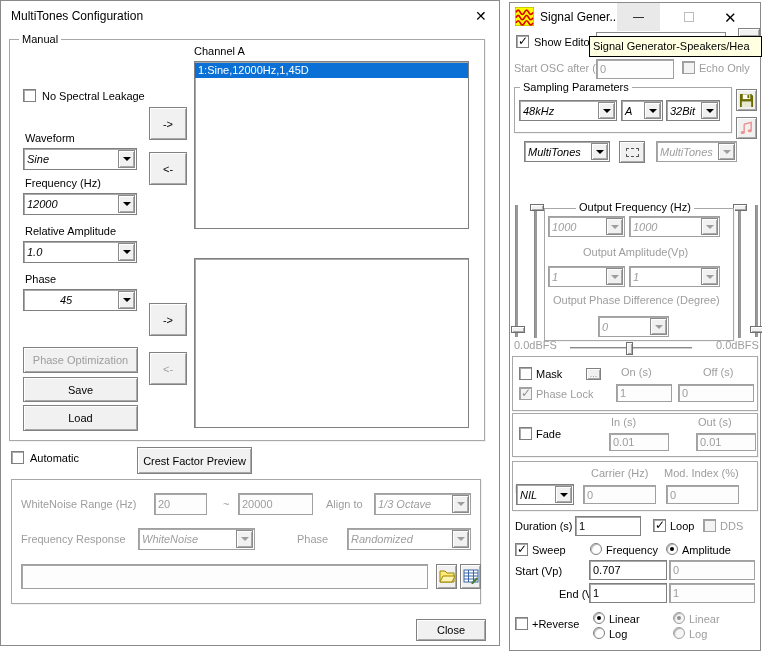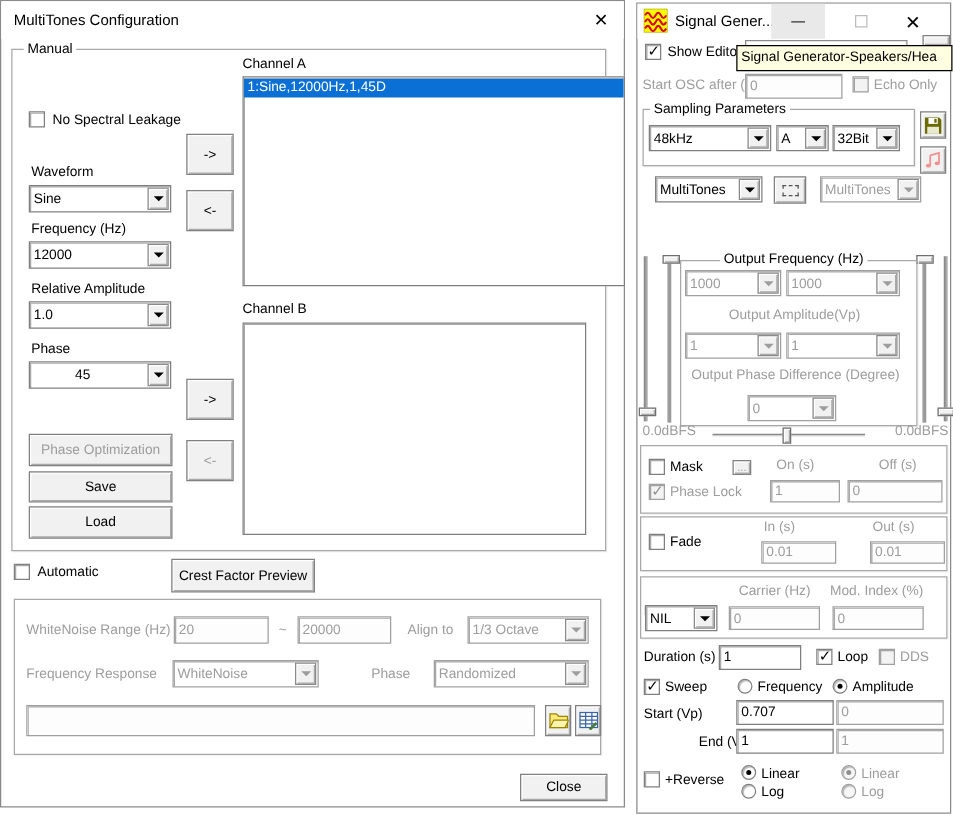--- a/index.html
+++ b/index.html
@@ -16,21 +16,21 @@
     display:flex; align-items:center; justify-content:center; white-space:nowrap; }
   .btn3d.disabled { color:#9d9d9d; }
   
   .edit { position:absolute; background:#fff; border:1px solid #7f7f7f;
     box-shadow: inset 1px 1px 0 rgba(64,64,64,.45);
     display:flex; align-items:center; padding-left:3px; white-space:nowrap; overflow:hidden; }
   .edit.disabled { color:#9d9d9d; background:#fdfdfd; border-color:#a0a0a0; }
   
   .combo { position:absolute; background:#fff; border:1px solid #7f7f7f;
     box-shadow: inset 1px 1px 0 rgba(64,64,64,.45);
-    display:flex; align-items:center; padding-left:3px; white-space:nowrap; overflow:hidden; }
+    display:flex; align-items:center; padding-left:3px; white-space:nowrap; overflow:hidden;font-style:italic; }
   .combo .cbtn { position:absolute; right:1px; top:1px; bottom:1px; width:17px;
     background:#f1f1f1; border:1px solid #8a8a8a;
     box-shadow: inset 1px 1px 0 #fff, inset -1px -1px 0 #a9a9a9;
     display:flex; align-items:center; justify-content:center; }
   .arr { width:0; height:0; border:4px solid transparent; border-top:4px solid #000; margin-top:4px; }
   .combo.disabled { color:#9d9d9d; border-color:#a0a0a0; }
   .combo.disabled .arr { border-top-color:#9d9d9d; }
   
   .groupbox { position:absolute; border:1px solid #a8a8a8; box-shadow:1px 1px 0 #f3f3f3; }
   .glabel { position:absolute; background:#fff; padding:0 3px; white-space:nowrap; line-height:13px; }
@@ -115,41 +115,40 @@
     <span>45</span>
     <span class="cbtn">
         <span class="arr"></span>
       </span>
   </div>
 
   <div class="btn3d" style="left:148px;top:106px;width:38px;height:33px;">-&gt;</div>
   <div class="btn3d" style="left:148px;top:151px;width:38px;height:33px;">&lt;-</div>
 
   <div class="lbl ctr" style="left:193px;top:44px;width:275px;">Channel A</div>
-  <div class="listbox" style="left:193px;top:60px;width:306px;height:168px;">
+  <div class="listbox" style="left:193px;top:60px;width:275px;height:168px;">
       <div class="lb-item selected">1:Sine,12000Hz,1,45D</div>
     </div>
 
-  <div class="lbl ctr" style="left:193px;top:240px;width:275px;">Channel B</div>
   <div class="listbox" style="left:193px;top:257px;width:275px;height:170px;"></div>
 
   <div class="btn3d" style="left:148px;top:302px;width:38px;height:33px;">-&gt;</div>
   <div class="btn3d disabled" style="left:148px;top:351px;width:38px;height:33px;">&lt;-</div>
 
   <div class="btn3d disabled" style="left:22px;top:346px;width:115px;height:26px;">Phase Optimization</div>
   <div class="btn3d" style="left:22px;top:376px;width:115px;height:25px;">Save</div>
   <div class="btn3d" style="left:22px;top:404px;width:115px;height:26px;">Load</div>
 
   <span class="cb" style="left:10px;top:450px;"></span>
   <span class="lbl" style="left:29px;top:451px;">Automatic</span>
   <div class="btn3d" style="left:136px;top:446px;width:115px;height:27px;">Crest Factor Preview</div>
 
   <div class="groupbox" style="left:10px;top:478px;width:470px;height:125px;"></div>
   <span class="lbl dim" style="left:20px;top:497px;">WhiteNoise Range (Hz)</span>
-  <div class="edit disabled" style="left:138px;top:492px;width:76px;height:22px;">20</div>
+  <div class="edit disabled" style="left:153px;top:492px;width:53px;height:22px;">20</div>
   <span class="lbl dim" style="left:222px;top:497px;">~</span>
   <div class="edit disabled" style="left:237px;top:492px;width:75px;height:22px;">20000</div>
   <span class="lbl dim" style="left:325px;top:497px;">Align to</span>
   <div class="combo disabled" style="left:373px;top:492px;width:97px;height:22px;">
     <span>1/3 Octave</span>
     <span class="cbtn">
         <span class="arr"></span>
       </span>
   </div>
   <span class="lbl dim" style="left:20px;top:532px;">Frequency Response</span>

